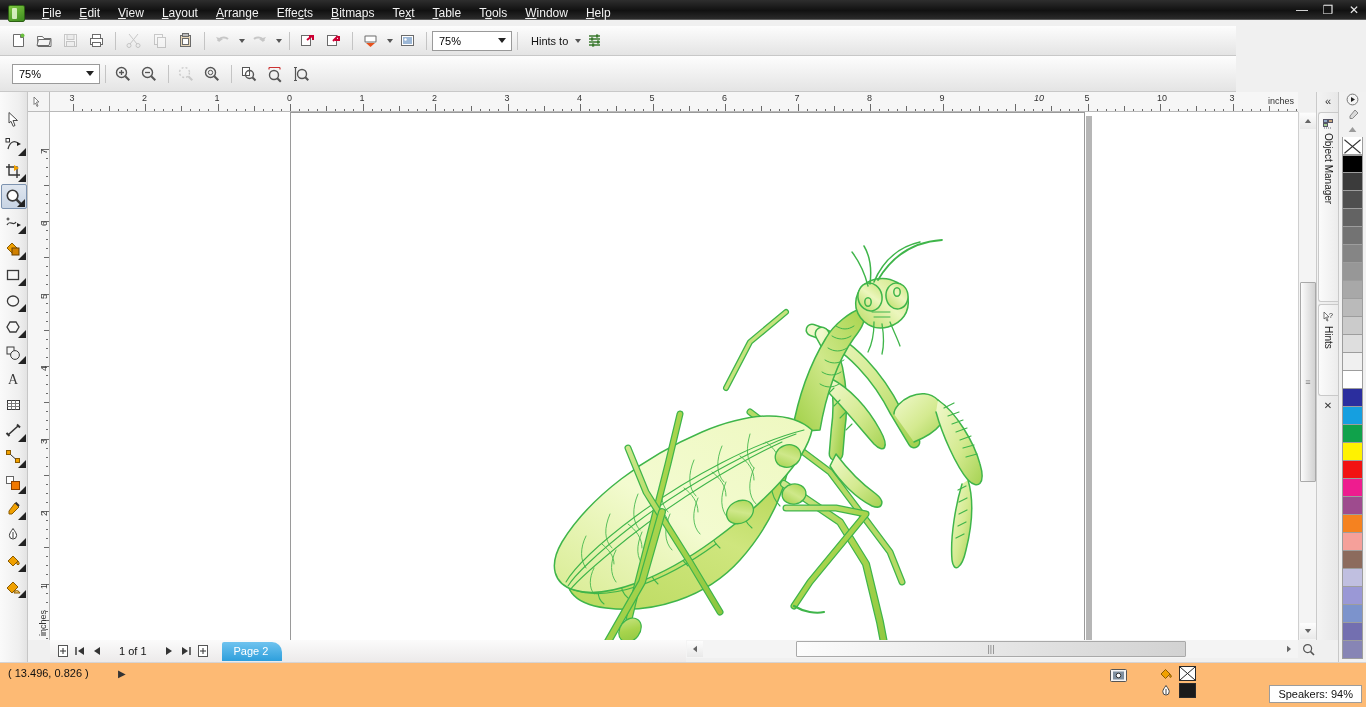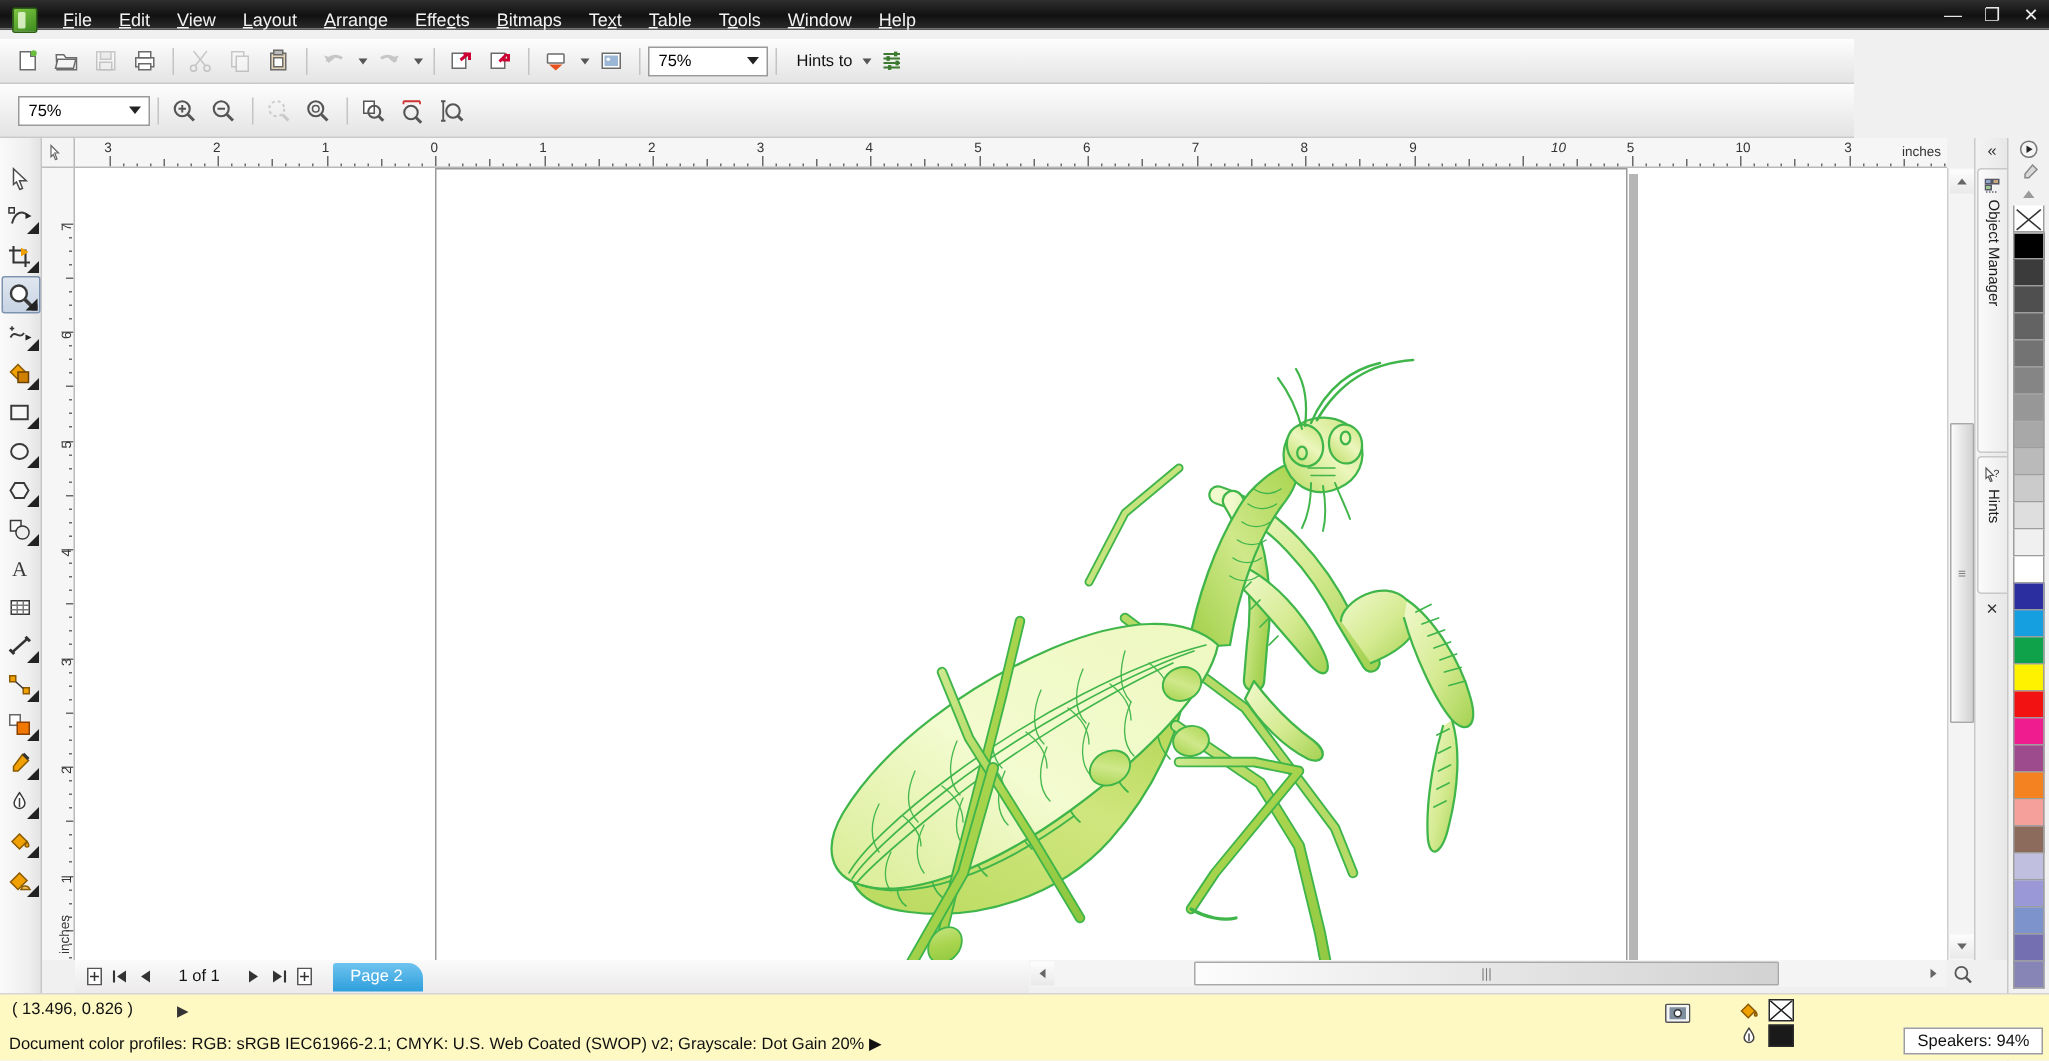--- a/index.html
+++ b/index.html
@@ -177,21 +177,21 @@
   .pb-btn { width:17px; height:17px; display:flex; align-items:center; justify-content:center; color:#333; font-size:10px; cursor:default;}
   .pb-count { font-size:11px; color:#111; margin:0 14px; white-space:nowrap; cursor:default;}
   .page-tab {
     margin-left:10px; height:19px; padding:0 14px 0 12px;
     background:linear-gradient(180deg,#6fc3ef,#2e9fdc);
     color:#fff; font-size:11px; display:flex; align-items:center;
     border-radius:2px 10px 0 0; cursor:default;
   }
   .statusbar {
     position:absolute; left:0; top:662px; width:1366px; height:45px;
-    background:#fef9c3; border-top:1px solid #d6d4d4;
+    background:#fdba74; border-top:1px solid #d6d4d4;
   }
   .coords { position:absolute; left:8px; top:4px; font-size:11px; color:#111; cursor:default;}
   .st-arrow { position:absolute; left:118px; top:5px; font-size:10px; color:#333; cursor:default;}
   .profiles { position:absolute; left:6px; top:26px; font-size:11px; color:#111; white-space:nowrap; cursor:default;}
   .st-swatches { position:absolute; right:170px; top:3px; }
   .sw-row { display:flex; align-items:center; gap:6px; margin-bottom:2px; }
   .sw-box { width:17px; height:15px; border:1px solid #2a2a2a; }
   .speakers {
     position:absolute; right:4px; bottom:4px; padding:2px 8px;
     background:#fff; border:1px solid #9c9c9c; font-size:11px; color:#111; cursor:default;
@@ -1094,24 +1094,20 @@
         </svg>
     </div>
     <div class="page-tab">
       <span>Page 2</span>
     </div>
   </div>
 
   <div class="statusbar">
     <div class="coords">( 13.496, 0.826 )</div>
     <div class="st-arrow">▶</div>
-    <div class="profiles">
-      <span>Document color profiles: RGB: sRGB IEC61966-2.1; CMYK: U.S. Web Coated (SWOP) v2; Grayscale: Dot Gain 20%</span>
-      <span> ▶</span>
-    </div>
     <div style="position:absolute;left:1110px;top:6px;">
       <svg width="17" height="15" viewBox="0 0 17 15">
           <rect x="0.5" y="0.5" width="16" height="12" rx="1" fill="#f4f4f4" stroke="#555"></rect>
           <rect x="3" y="2.5" width="11" height="8" fill="#7f8f9f"></rect>
           <circle cx="8.5" cy="6.5" r="2.3" fill="#fff" stroke="#333"></circle>
         </svg>
     </div>
     <div class="st-swatches">
       <div class="sw-row">
         <span>

